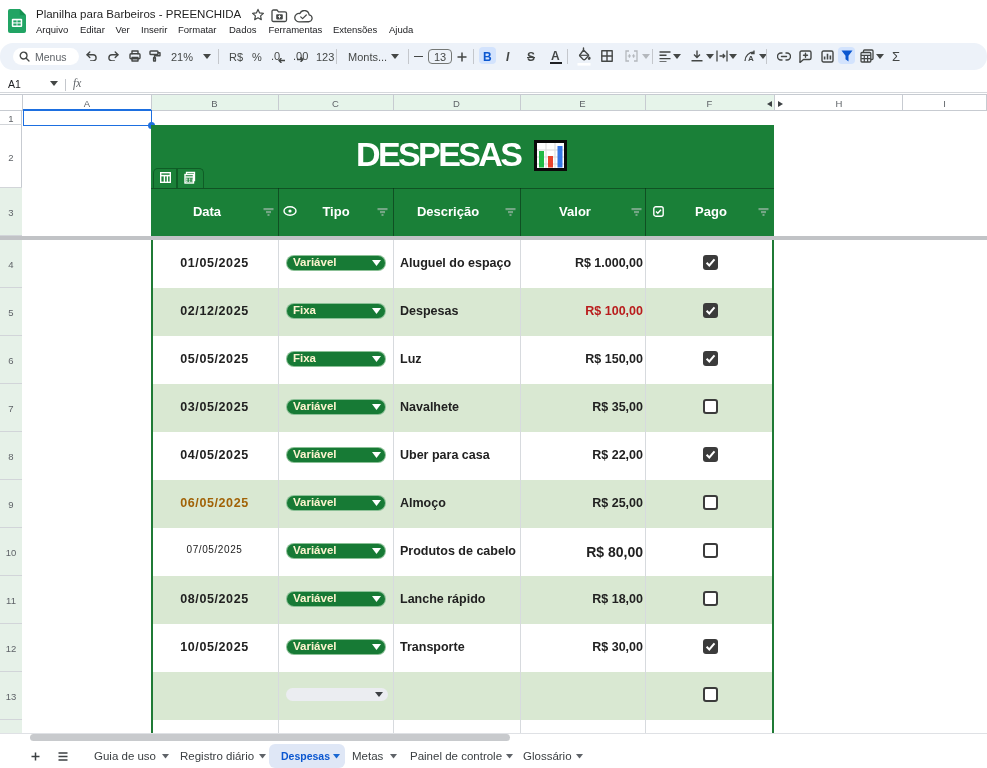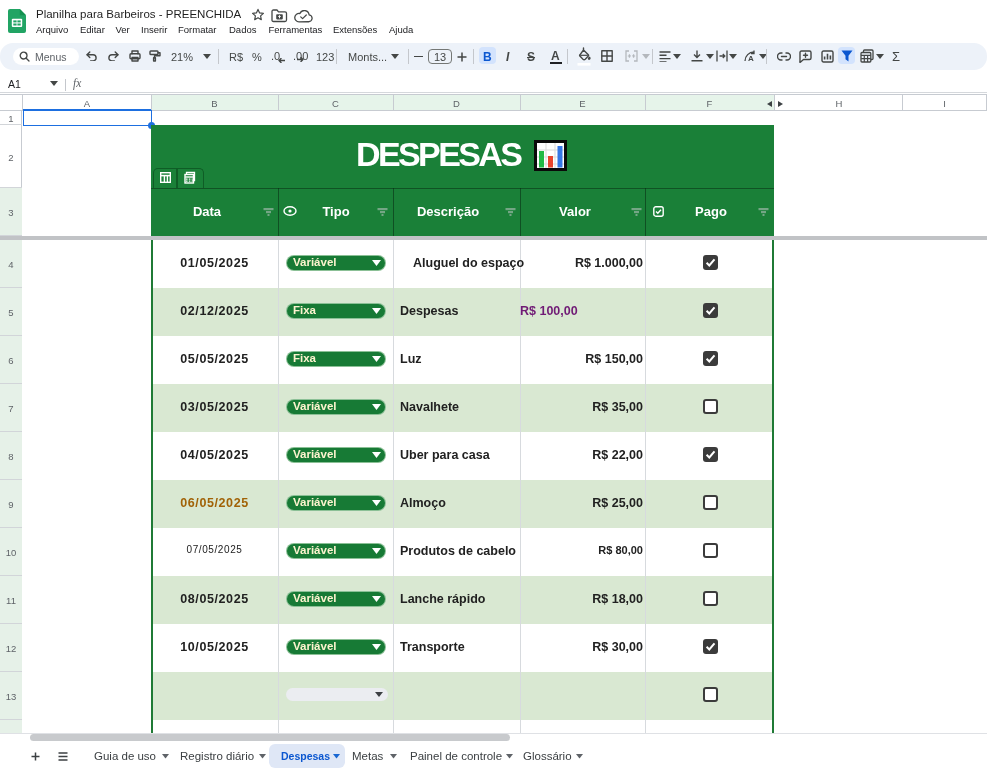--- a/index.html
+++ b/index.html
@@ -342,39 +342,39 @@
       <div class="abs" style="left:278px;top:240px;width:1px;height:48px;background:#d7dade;"></div>
       <div class="abs" style="left:393px;top:240px;width:1px;height:48px;background:#d7dade;"></div>
       <div class="abs" style="left:520px;top:240px;width:1px;height:48px;background:#d7dade;"></div>
       <div class="abs" style="left:645px;top:240px;width:1px;height:48px;background:#d7dade;"></div>
       <div class="abs" style="left:151px;top:255.5px;width:127px;text-align:center;font-size:12.5px;font-weight:700;color:#212121;letter-spacing:0.6px;">01/05/2025</div>
       <div class="abs" style="left:286px;top:254.5px;width:100px;height:16px;border-radius:8px;background:#177a35;border:1px solid rgba(235,250,230,0.55);"></div>
       <div class="abs" style="left:293px;top:256px;font-size:11.5px;font-weight:700;color:#fdf3cf;">Variável</div>
       <svg class="abs" style="left:372px;top:260px;" width="9" height="6" viewBox="0 0 9 6">
         <path d="M0 0 H9 L4.5 6 Z" fill="#fff"></path>
       </svg>
-      <div class="abs" style="left:400px;top:255.5px;font-size:12.5px;font-weight:700;color:#212121;margin-left:13px;">Aluguel do espaço</div>
+      <div class="abs" style="left:400px;top:255.5px;font-size:12.5px;font-weight:700;color:#212121;">Aluguel do espaço</div>
       <div class="abs" style="left:520px;top:255.5px;width:123px;text-align:right;font-size:12.5px;font-weight:700;color:#212121;">R$ 1.000,00</div>
       <div class="abs" style="left:703px;top:255px;width:15px;height:15px;background:#3b3b3b;border-radius:3px;"></div>
       <svg class="abs" style="left:703px;top:255px;" width="15" height="15" viewBox="0 0 15 15">
         <path d="M3.6 7.8 l2.7 2.7 5.2-6.2" fill="none" stroke="#fff" stroke-width="2"></path>
       </svg>
       <div class="abs" style="left:153px;top:288px;width:619px;height:48px;background:#d9e8d2;"></div>
       <div class="abs" style="left:278px;top:288px;width:1px;height:48px;background:#d7dade;"></div>
       <div class="abs" style="left:393px;top:288px;width:1px;height:48px;background:#d7dade;"></div>
       <div class="abs" style="left:520px;top:288px;width:1px;height:48px;background:#d7dade;"></div>
       <div class="abs" style="left:645px;top:288px;width:1px;height:48px;background:#d7dade;"></div>
       <div class="abs" style="left:151px;top:303.5px;width:127px;text-align:center;font-size:12.5px;font-weight:700;color:#212121;letter-spacing:0.6px;">02/12/2025</div>
       <div class="abs" style="left:286px;top:302.5px;width:100px;height:16px;border-radius:8px;background:#177a35;border:1px solid rgba(235,250,230,0.55);"></div>
       <div class="abs" style="left:293px;top:304px;font-size:11.5px;font-weight:700;color:#fdf3cf;">Fixa</div>
       <svg class="abs" style="left:372px;top:308px;" width="9" height="6" viewBox="0 0 9 6">
         <path d="M0 0 H9 L4.5 6 Z" fill="#fff"></path>
       </svg>
       <div class="abs" style="left:400px;top:303.5px;font-size:12.5px;font-weight:700;color:#212121;">Despesas</div>
-      <div class="abs" style="left:520px;top:303.5px;width:123px;text-align:left;font-size:12.5px;font-weight:700;color:#701a75;">R$ 100,00</div>
+      <div class="abs" style="left:520px;top:303.5px;width:123px;text-align:right;font-size:12.5px;font-weight:700;color:#b91c1c;">R$ 100,00</div>
       <div class="abs" style="left:703px;top:303px;width:15px;height:15px;background:#3b3b3b;border-radius:3px;"></div>
       <svg class="abs" style="left:703px;top:303px;" width="15" height="15" viewBox="0 0 15 15">
         <path d="M3.6 7.8 l2.7 2.7 5.2-6.2" fill="none" stroke="#fff" stroke-width="2"></path>
       </svg>
       <div class="abs" style="left:153px;top:336px;width:619px;height:48px;background:#ffffff;"></div>
       <div class="abs" style="left:278px;top:336px;width:1px;height:48px;background:#d7dade;"></div>
       <div class="abs" style="left:393px;top:336px;width:1px;height:48px;background:#d7dade;"></div>
       <div class="abs" style="left:520px;top:336px;width:1px;height:48px;background:#d7dade;"></div>
       <div class="abs" style="left:645px;top:336px;width:1px;height:48px;background:#d7dade;"></div>
       <div class="abs" style="left:151px;top:351.5px;width:127px;text-align:center;font-size:12.5px;font-weight:700;color:#212121;letter-spacing:0.6px;">05/05/2025</div>
@@ -439,21 +439,21 @@
       <div class="abs" style="left:393px;top:528px;width:1px;height:48px;background:#d7dade;"></div>
       <div class="abs" style="left:520px;top:528px;width:1px;height:48px;background:#d7dade;"></div>
       <div class="abs" style="left:645px;top:528px;width:1px;height:48px;background:#d7dade;"></div>
       <div class="abs" style="left:151px;top:543.5px;width:127px;text-align:center;font-size:10px;font-weight:400;color:#212121;letter-spacing:0.6px;">07/05/2025</div>
       <div class="abs" style="left:286px;top:542.5px;width:100px;height:16px;border-radius:8px;background:#177a35;border:1px solid rgba(235,250,230,0.55);"></div>
       <div class="abs" style="left:293px;top:544px;font-size:11.5px;font-weight:700;color:#fdf3cf;">Variável</div>
       <svg class="abs" style="left:372px;top:548px;" width="9" height="6" viewBox="0 0 9 6">
         <path d="M0 0 H9 L4.5 6 Z" fill="#fff"></path>
       </svg>
       <div class="abs" style="left:400px;top:543.5px;font-size:12.5px;font-weight:700;color:#212121;">Produtos de cabelo</div>
-      <div class="abs" style="left:520px;top:543.5px;width:123px;text-align:right;font-size:11px;font-weight:700;color:#212121;">R$ 80,00</div>
+      <div class="abs" style="left:520px;top:543.5px;width:123px;text-align:right;font-size:14px;font-weight:700;color:#212121;">R$ 80,00</div>
       <div class="abs" style="left:703px;top:543px;width:15px;height:15px;background:#fff;border:2px solid #3b3b3b;border-radius:3px;"></div>
       <div class="abs" style="left:153px;top:576px;width:619px;height:48px;background:#d9e8d2;"></div>
       <div class="abs" style="left:278px;top:576px;width:1px;height:48px;background:#d7dade;"></div>
       <div class="abs" style="left:393px;top:576px;width:1px;height:48px;background:#d7dade;"></div>
       <div class="abs" style="left:520px;top:576px;width:1px;height:48px;background:#d7dade;"></div>
       <div class="abs" style="left:645px;top:576px;width:1px;height:48px;background:#d7dade;"></div>
       <div class="abs" style="left:151px;top:591.5px;width:127px;text-align:center;font-size:12.5px;font-weight:700;color:#212121;letter-spacing:0.6px;">08/05/2025</div>
       <div class="abs" style="left:286px;top:590.5px;width:100px;height:16px;border-radius:8px;background:#177a35;border:1px solid rgba(235,250,230,0.55);"></div>
       <div class="abs" style="left:293px;top:592px;font-size:11.5px;font-weight:700;color:#fdf3cf;">Variável</div>
       <svg class="abs" style="left:372px;top:596px;" width="9" height="6" viewBox="0 0 9 6">

